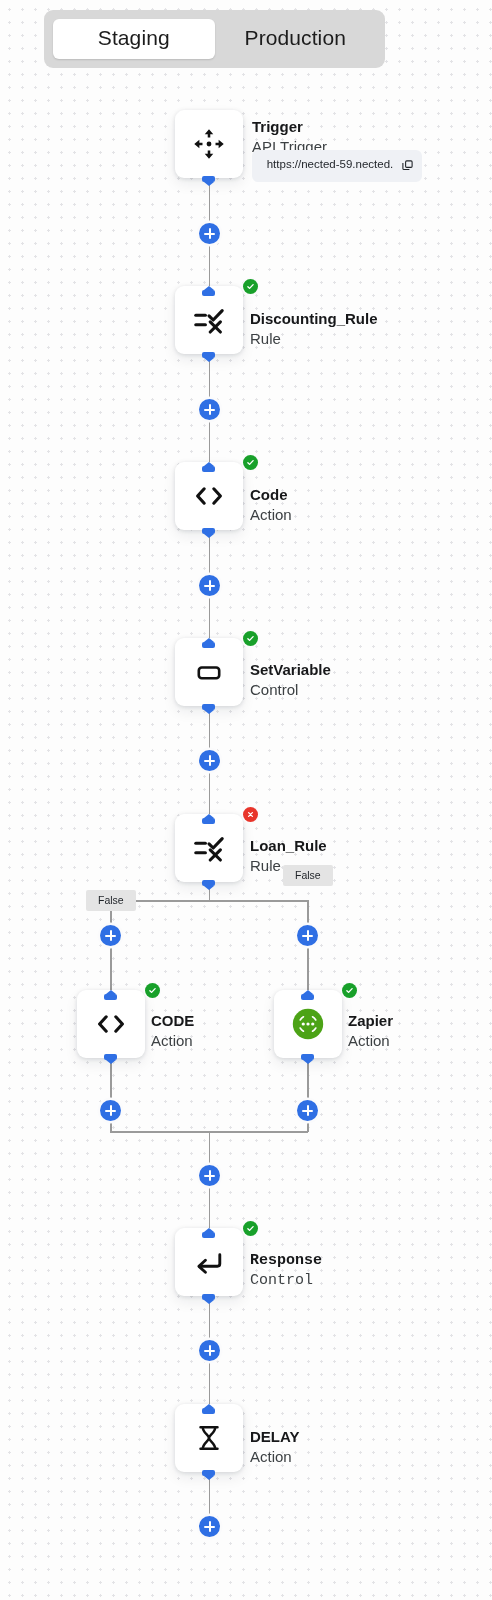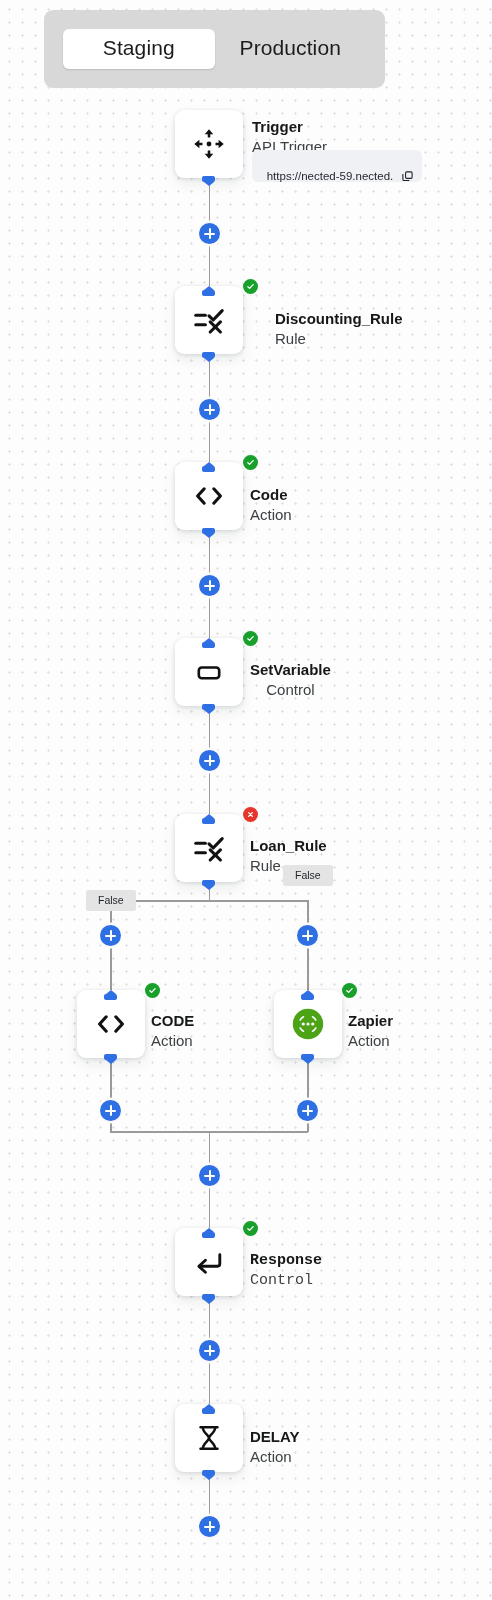--- a/index.html
+++ b/index.html
@@ -21,21 +21,21 @@
   }
 
   
   .env-toggle {
     position: absolute;
     left: 44px;
     top: 10px;
     display: flex;
     background: #d8d8d8;
     border-radius: 9px;
-    padding: 19px;
+    padding: 9px;
     width: 341px;
     box-sizing: border-box;
     z-index: 30;
   }
   .env-tab {
     flex: 1;
     text-align: center;
     font-size: 21px;
     color: #1c1c1c;
     padding: 7px 0 9px;
@@ -163,22 +163,22 @@
   
   .url-chip {
     position: absolute;
     left: 252px;
     top: 150px;
     width: 170px;
     height: 32px;
     background: #eff1f5;
     border-radius: 6px;
     display: flex;
-    align-items: flex-end;
-    padding: 16px 8px 0 11px;
+    align-items: flex-start;
+    padding: 8px 8px 0 11px;
     box-sizing: border-box;
     z-index: 8;
   }
   .url-chip .url-text {
     flex: 1;
     font-size: 11.5px;
     color: #1f2328;
     overflow: hidden;
     white-space: nowrap;
     text-align: center;
@@ -274,21 +274,21 @@
         <path d="M16 16.5l8.5 8.5M24.5 16.5l-8.5 8.5"></path>
       </svg>
     </span>
     <div class="badge ok">
       <svg viewBox="0 0 24 24" fill="none" stroke="#fff" stroke-width="3.6" stroke-linecap="round" stroke-linejoin="round">
         <path d="M5 12.5l4.5 4.5L19 7"></path>
       </svg>
     </div>
   </div>
   <div class="handle tri-down" style="left:202px; top:352px;"></div>
-  <div class="node-label" style="left:250px; top:310px;margin-left:25px;">
+  <div class="node-label" style="left:250px; top:310px;">
     <span class="t1">Discounting_Rule</span>
     <span class="t2">Rule</span>
   </div>
 
   <div class="add-btn" style="left:199px; top:399px;"></div>
 
   <div class="handle tri-up" style="left:202px; top:466px;"></div>
   <div class="node" style="left:175px; top:462px;">
     <span>
       <svg width="36" height="36" viewBox="0 0 30 30" stroke="#111" stroke-width="2.6" fill="none" stroke-linecap="round" stroke-linejoin="round">
@@ -317,21 +317,21 @@
         <rect x="6" y="11" width="18" height="9.5" rx="2.6"></rect>
       </svg>
     </span>
     <div class="badge ok">
       <svg viewBox="0 0 24 24" fill="none" stroke="#fff" stroke-width="3.6" stroke-linecap="round" stroke-linejoin="round">
         <path d="M5 12.5l4.5 4.5L19 7"></path>
       </svg>
     </div>
   </div>
   <div class="handle tri-down" style="left:202px; top:704px;"></div>
-  <div class="node-label" style="left:250px; top:661px;text-align:center;">
+  <div class="node-label" style="left:250px; top:661px;">
     <span class="t1">SetVariable</span>
     <span class="t2">Control</span>
   </div>
 
   <div class="add-btn" style="left:199px; top:750px;"></div>
 
   <div class="handle tri-up" style="left:202px; top:818px;"></div>
   <div class="node" style="left:175px; top:814px;">
     <span>
       <svg width="36" height="36" viewBox="0 0 30 30" stroke="#111" stroke-width="2.6" fill="none" stroke-linecap="round">

